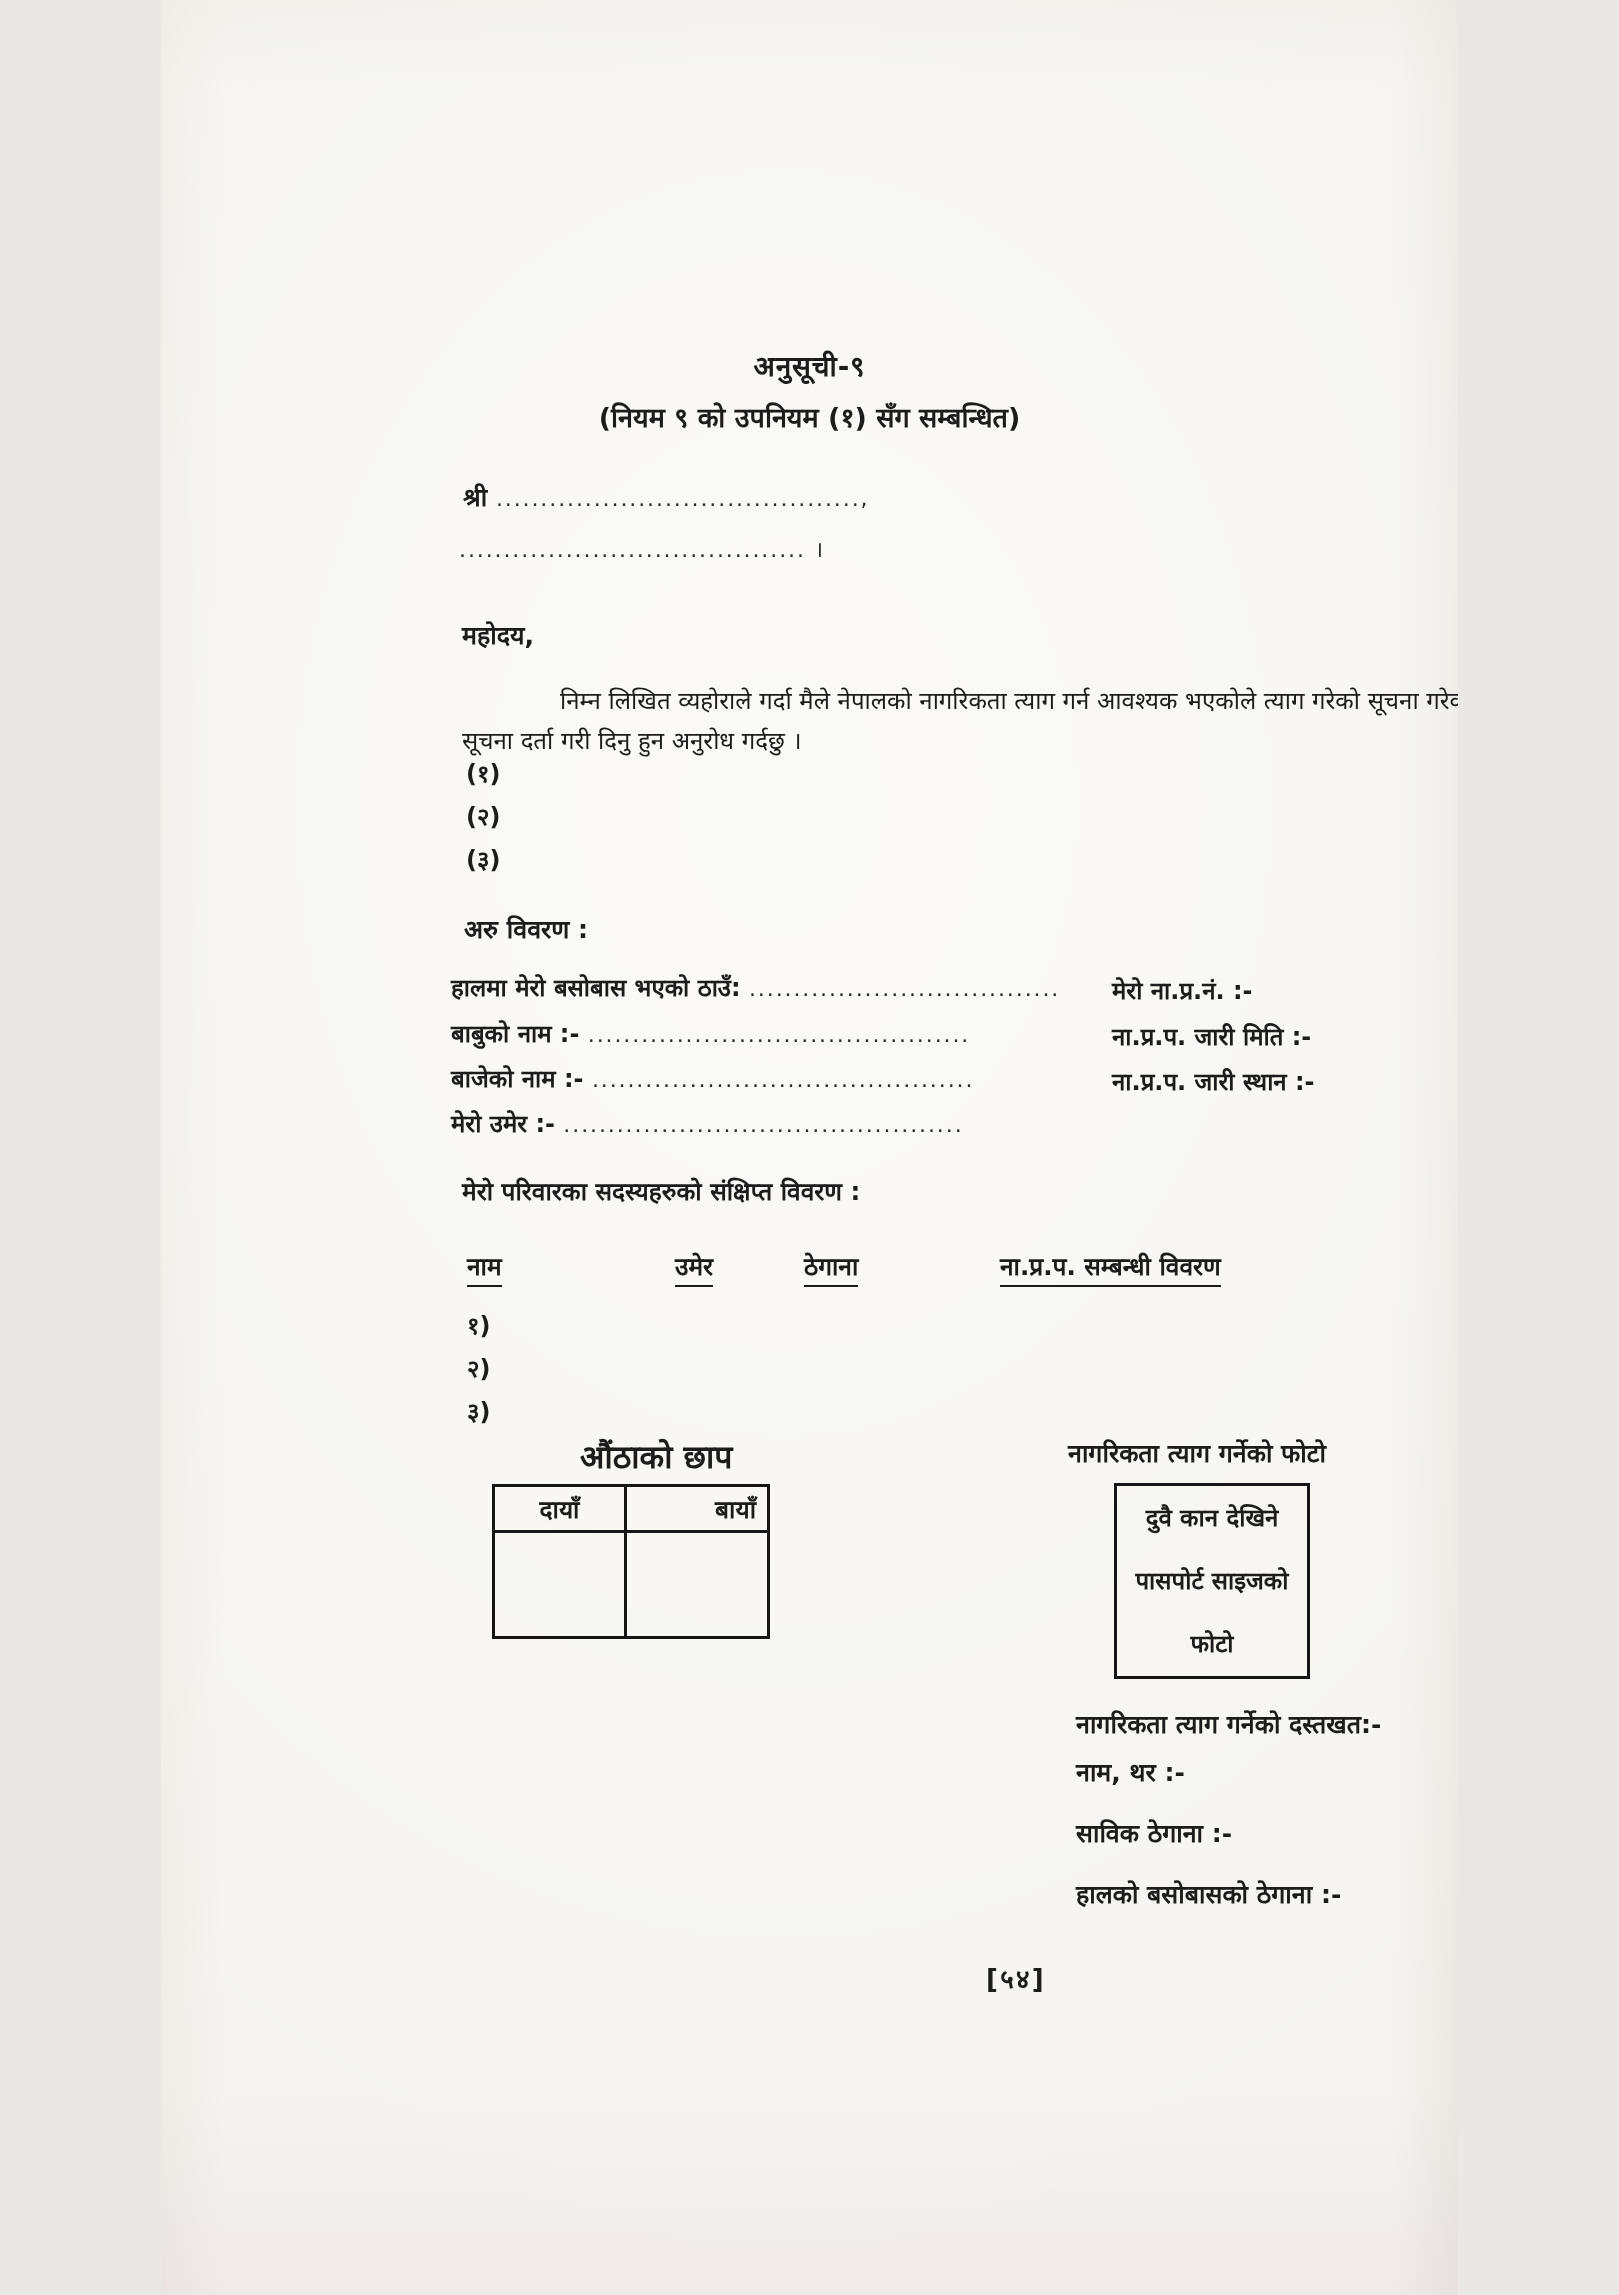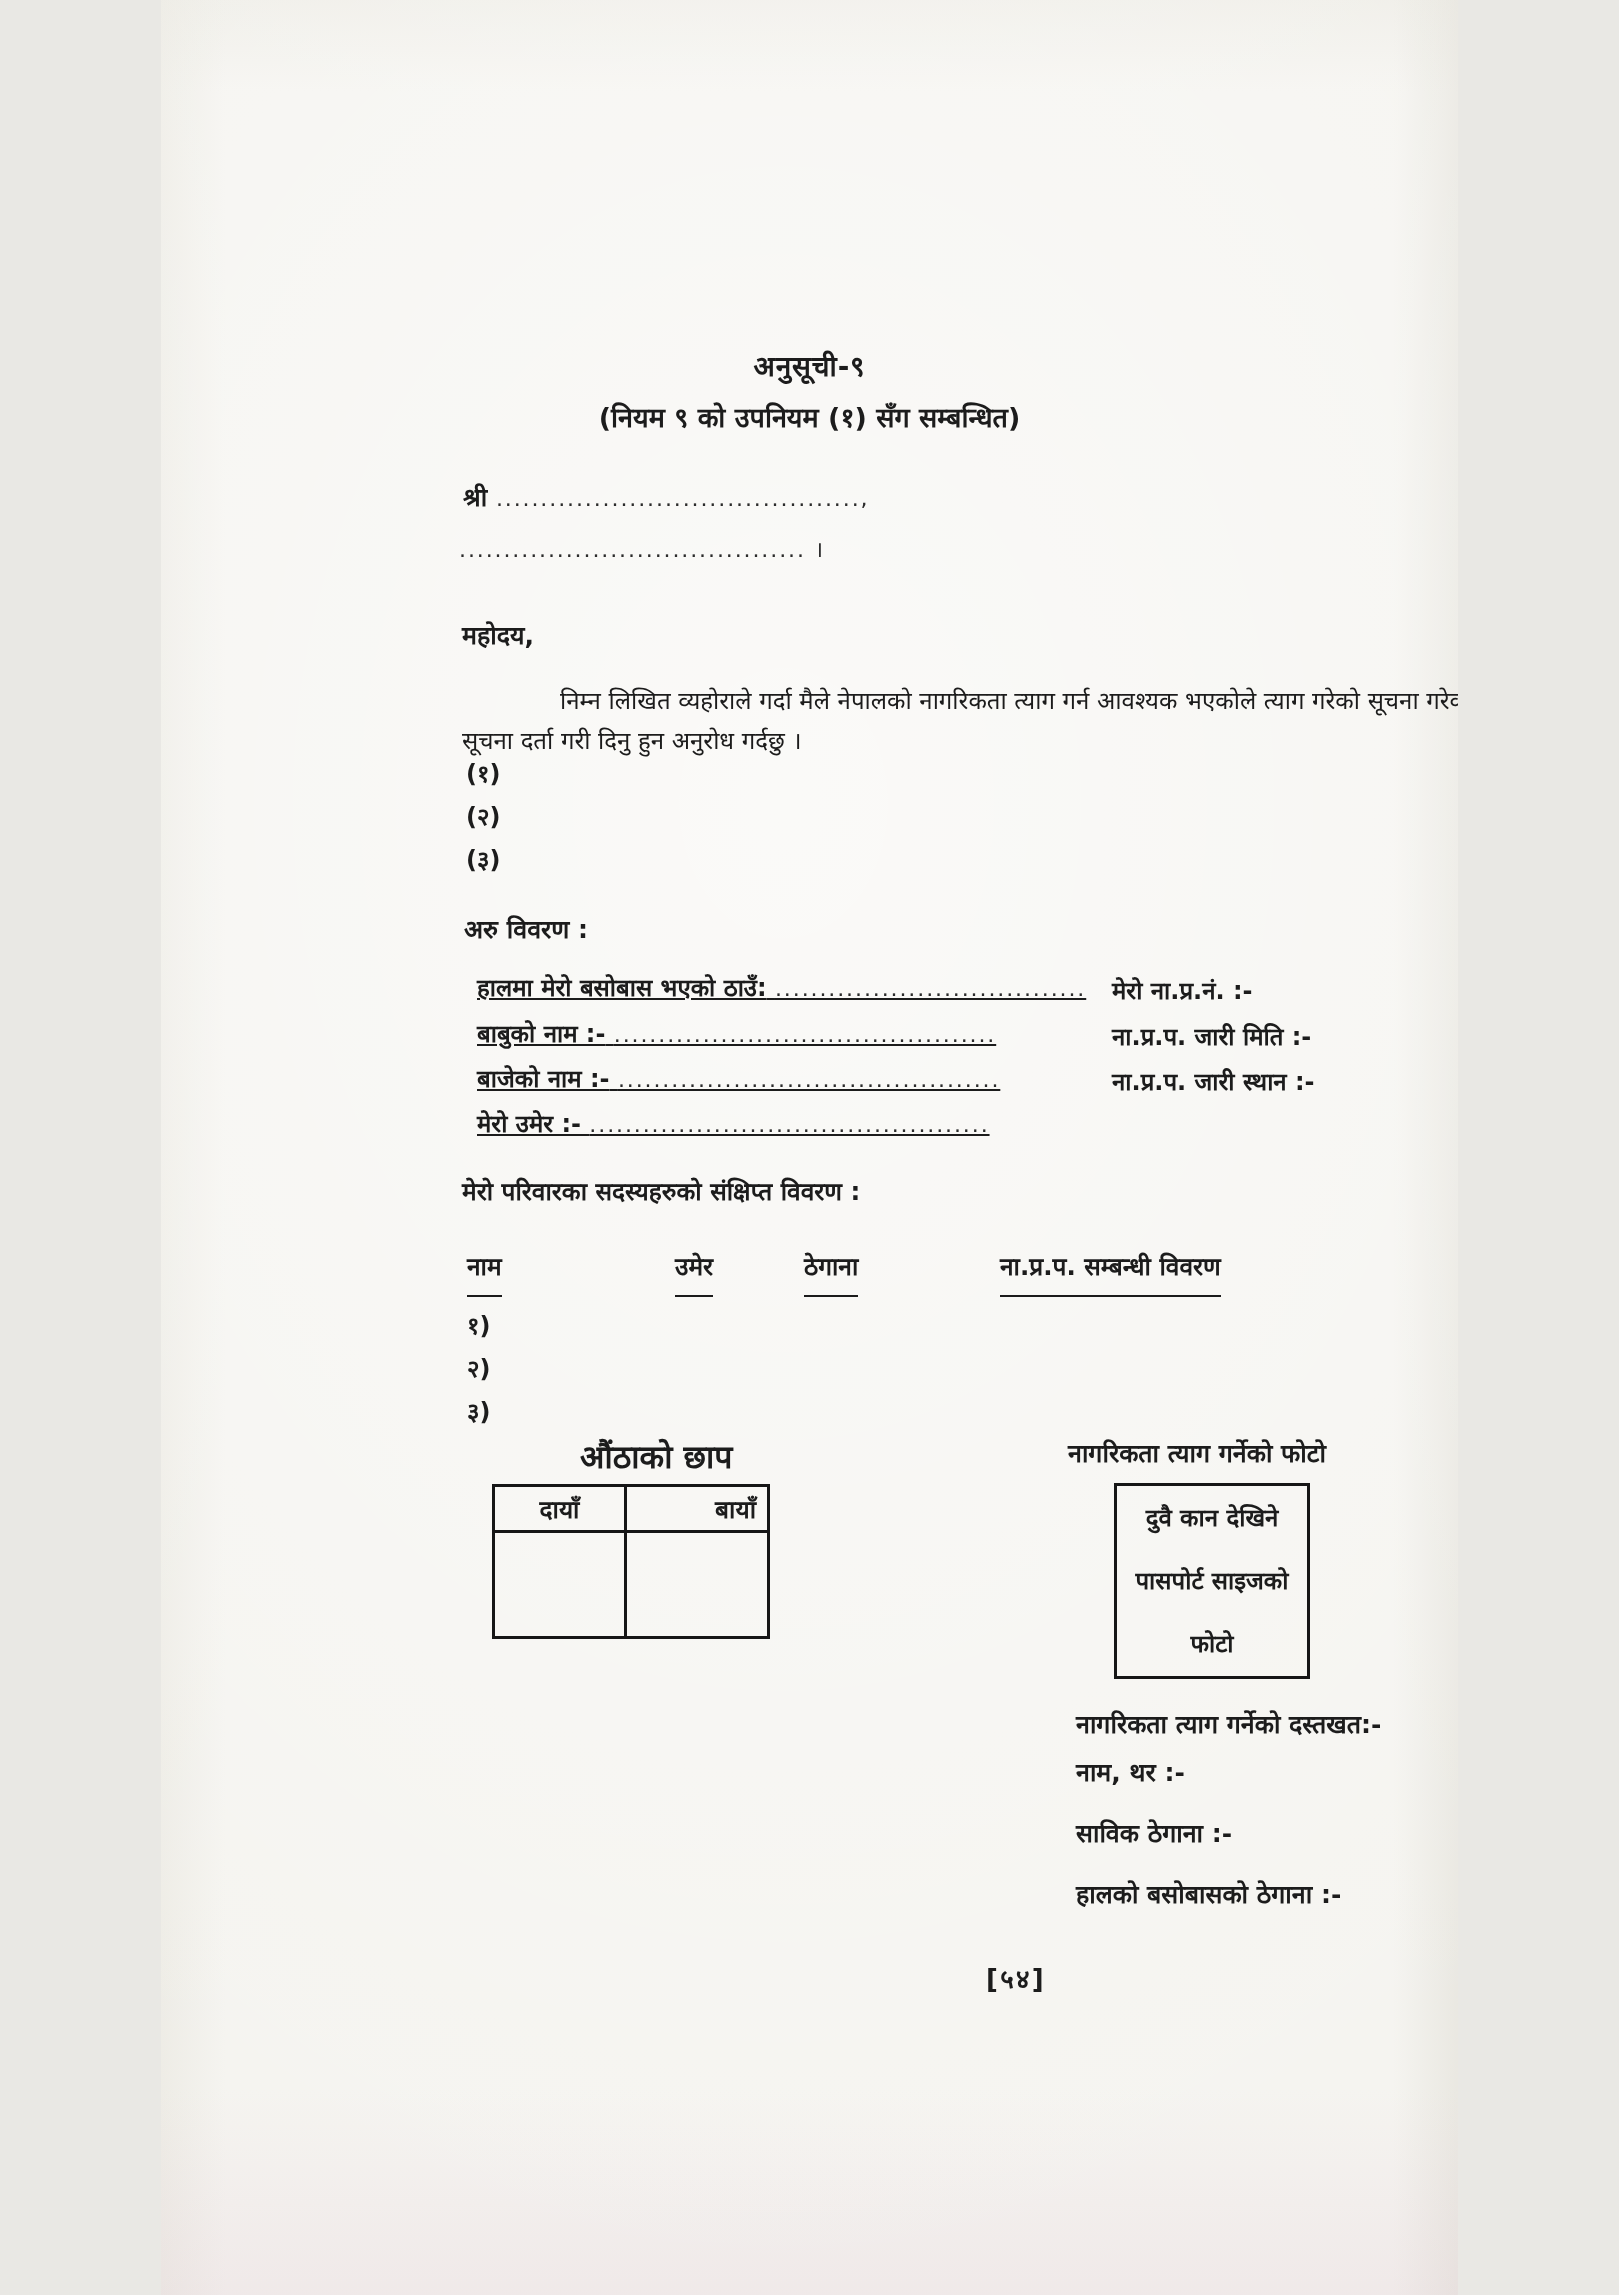--- a/index.html
+++ b/index.html
@@ -23,27 +23,27 @@
   .subtitle{top:398px;font-size:27px;font-weight:700;}
   .addr1{top:479px;left:302px;font-size:25px;font-weight:600;}
   .addr2{top:533px;left:298px;font-size:25px;}
   .dots{letter-spacing:1.9px;font-size:22px;color:#2b2b2b;font-weight:400;}
   .salutation{top:617px;left:301px;font-size:25px;font-weight:600;}
   .paragraph{position:absolute;top:657px;left:301px;width:1123px;
     font-size:24px;line-height:40px;text-indent:98px;font-weight:500;}
   .reason{left:305px;font-size:24px;font-weight:600;}
   .r1{top:756px;} .r2{top:799px;} .r3{top:842px;}
   .other-heading{top:911px;left:303px;font-size:25px;font-weight:700;}
-  .detail{left:316px;font-size:24px;font-weight:600;text-decoration:underline;}
+  .detail{left:290px;font-size:24px;font-weight:600;}
   .d1{top:970px;} .d2{top:1016px;} .d3{top:1061px;} .d4{top:1106px;}
   .rdetail{left:951px;font-size:24px;font-weight:600;}
   .rd1{top:973px;} .rd2{top:1019px;} .rd3{top:1064px;}
   .family-heading{top:1174px;left:301px;font-size:24.5px;font-weight:600;}
   .colhead{top:1249px;font-size:24.5px;font-weight:700;
-    border-bottom:2.3px solid #1b1b1b;padding-bottom:13px;}
+    border-bottom:2.3px solid #1b1b1b;padding-bottom:3px;}
   .ch1{left:306px;} .ch2{left:514px;} .ch3{left:643px;} .ch4{left:839px;}
   .famrow{left:306px;font-size:24px;font-weight:600;}
   .f1{top:1308px;} .f2{top:1351px;} .f3{top:1394px;}
   .thumb-heading{top:1434px;left:419px;font-size:32px;font-weight:700;}
   .thumb-table{position:absolute;left:331px;top:1484px;width:272px;height:149px;
     border:3.1px solid #161616;display:grid;
     grid-template-columns:132px 1fr;grid-template-rows:46px 1fr;}
   .thumb-cell{font-size:24.5px;font-weight:600;display:flex;align-items:center;}
   .tc-right{border-right:3.1px solid #161616;border-bottom:3.1px solid #161616;justify-content:center;}
   .tc-left{border-bottom:3.1px solid #161616;justify-content:flex-end;padding-right:11px;}

